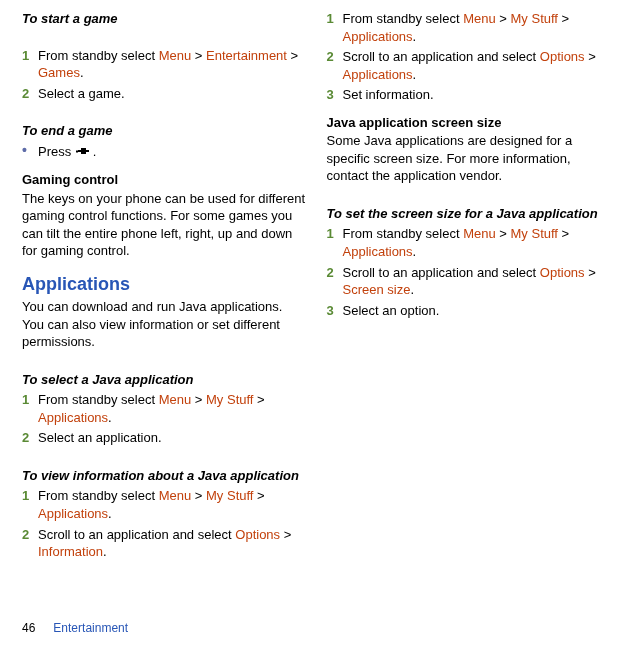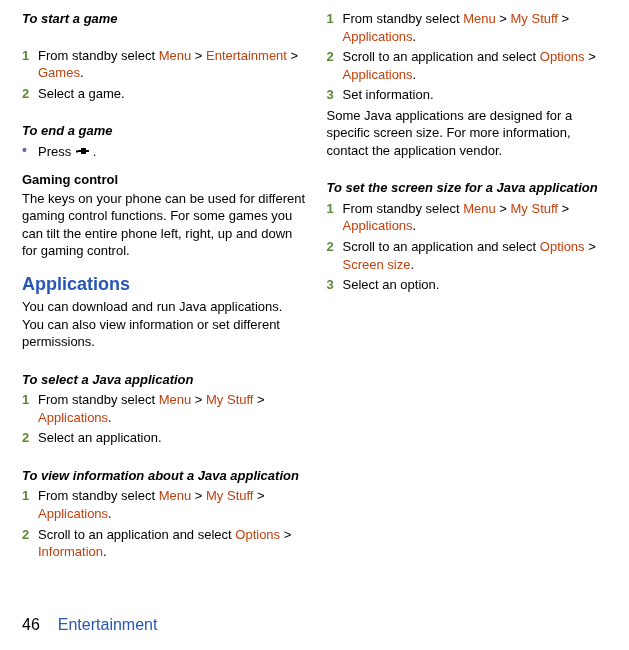--- a/index.html
+++ b/index.html
@@ -78,21 +78,21 @@
       margin-bottom: 2px;
     }
     .section-gap {
       margin-top: 20px;
     }
     .footer {
       position: absolute;
       bottom: 14px;
       left: 22px;
       color: #2856b6;
-      font-size: 16px;
+      font-size: 12px;
     }
     .footer-page {
       color: #000;
       margin-right: 18px;
     }
     .key-icon {
       display: inline-block;
       vertical-align: middle;
     }
   </style>
@@ -168,20 +168,21 @@
       <span class="step-num">2</span>
       <span class="step-text">
         <span>Scroll to an application and select </span><span class="link">Options</span><span> &gt; </span><span class="link">Applications</span><span>.</span>
       </span>
     </div>
     <div class="step">
       <span class="step-num">3</span>
       <span class="step-text">Set information.</span>
     </div>
 
+    <div class="block-heading">Java application screen size</div>
     <div class="body-block">Some Java applications are designed for a specific screen size. For more information, contact the application vendor.</div>
 
     <div class="section-heading section-gap">To set the screen size for a Java application</div>
     <div class="step">
       <span class="step-num">1</span>
       <span class="step-text">
         <span>From standby select </span><span class="link">Menu</span><span> &gt; </span><span class="link">My Stuff</span><span> &gt; </span><span class="link">Applications</span><span>.</span>
       </span>
     </div>
     <div class="step">

